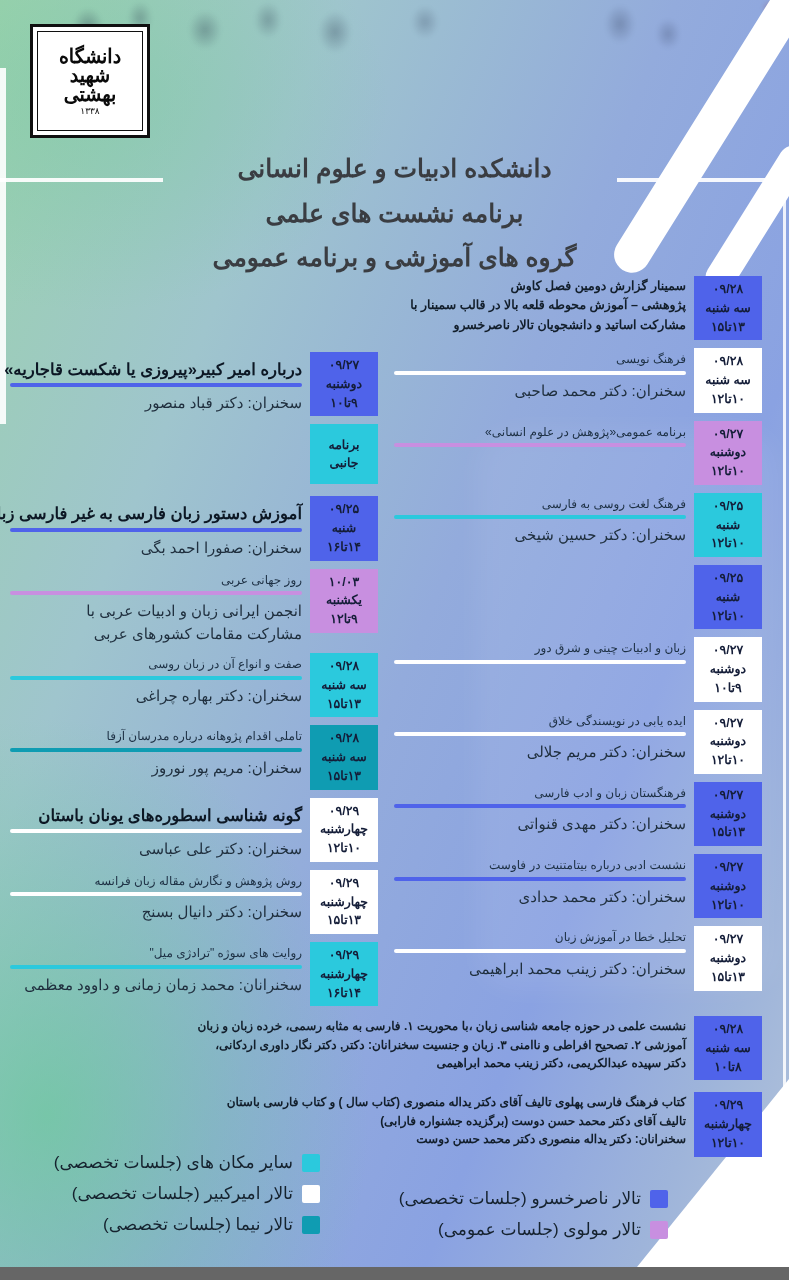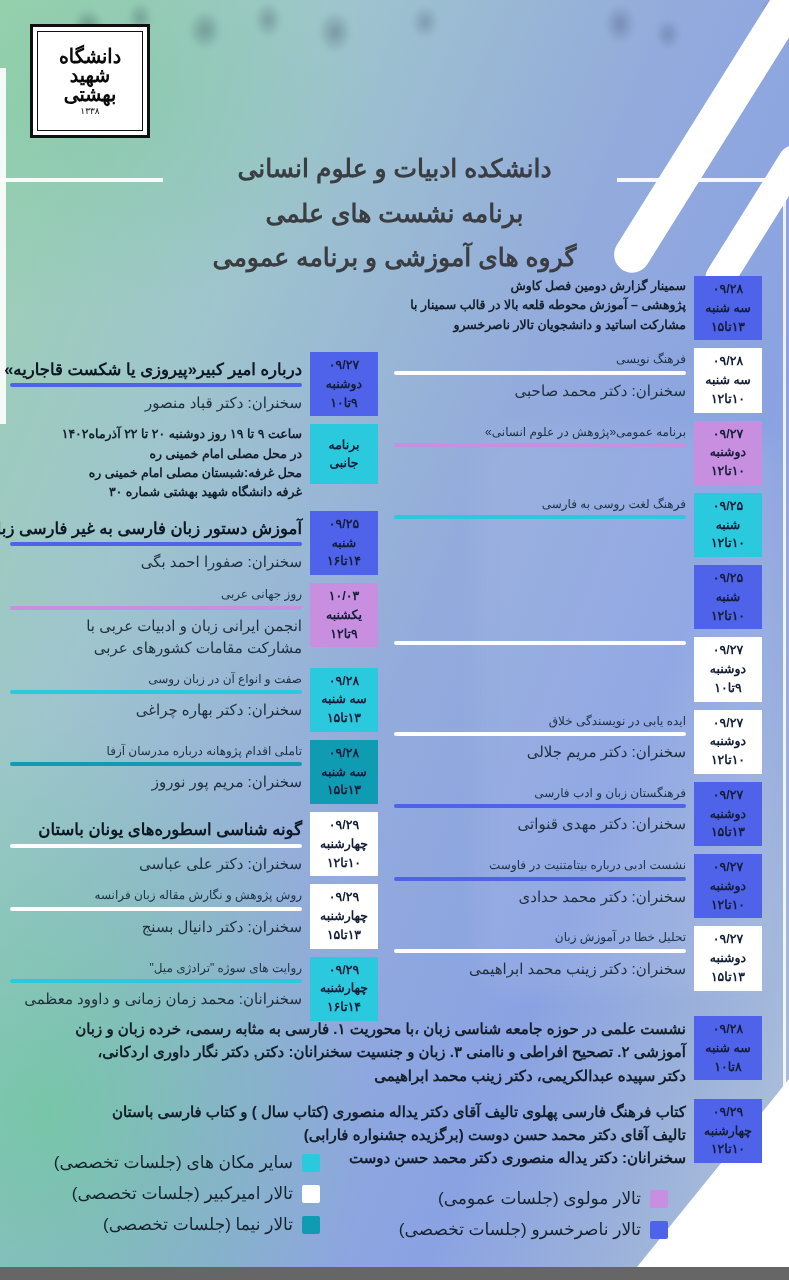--- a/index.html
+++ b/index.html
@@ -57,21 +57,21 @@
   .col-bottom .event{margin-bottom:12px;min-height:58px;}
   .badge{flex:0 0 68px;min-height:60px;box-sizing:border-box;padding:4px 2px;
     text-align:center;font-size:12.5px;font-weight:600;line-height:1.5;color:#141d38;
     display:flex;flex-direction:column;justify-content:center;}
   .body{flex:1 1 auto;min-width:0;text-align:right;padding-top:1px;}
   .title{font-size:12px;font-weight:500;color:#1d3044;line-height:1.3;white-space:nowrap;padding-top:3px;}
   .title.bold{font-size:16.5px;font-weight:800;color:#0c1724;padding-top:6px;}
   .rule{height:4px;border-radius:2px;margin:3px 0 5px;}
   .sub{font-size:15px;color:#20303f;font-weight:500;line-height:1.5;}
   .txt{font-size:12.5px;font-weight:700;color:#121e2b;line-height:1.55;white-space:nowrap;}
-  .col-bottom .txt{font-size:15px;}
+  .col-bottom .txt{font-size:12px;}
   
   .legend-group{position:absolute;display:flex;flex-direction:column;gap:10px;}
   .legend-left{top:1152px;right:469px;}
   .legend-right{top:1188px;right:121px;}
   .legend-item{display:flex;align-items:center;gap:9px;white-space:nowrap;}
   .sq{width:18px;height:18px;border-radius:2px;flex:0 0 18px;}
   .lbl{font-size:17px;color:#15222e;font-weight:500;}
   .soft-glow{position:absolute;right:12px;top:430px;width:300px;height:560px;
     background:rgba(255,255,255,.07);border-radius:40px;filter:blur(12px);pointer-events:none;}
 </style>
@@ -143,36 +143,38 @@
   </div>
       <div class="event">
     <div class="badge" style="background: rgb(43, 201, 221);">
           <div class="">۰۹/۲۵</div>
           <div class="">شنبه</div>
           <div class="">۱۰تا۱۲</div>
         </div>
     <div class="body">
           <div class="title">فرهنگ لغت روسی به فارسی</div>
           <div class="rule" style="background: rgb(43, 201, 221);"></div>
+          <div class="sub">سخنران: دکتر حسین شیخی</div>
         </div>
   </div>
       <div class="event">
     <div class="badge" style="background: rgb(79, 99, 234);">
           <div class="">۰۹/۲۵</div>
           <div class="">شنبه</div>
           <div class="">۱۰تا۱۲</div>
         </div>
   </div>
       <div class="event">
     <div class="badge" style="background: rgb(255, 255, 255);">
           <div class="">۰۹/۲۷</div>
           <div class="">دوشنبه</div>
           <div class="">۹تا۱۰</div>
         </div>
     <div class="body">
+          <div class="title">زبان و ادبیات چینی و شرق دور</div>
           <div class="rule" style="background: rgb(255, 255, 255);"></div>
         </div>
   </div>
       <div class="event">
     <div class="badge" style="background: rgb(255, 255, 255);">
           <div class="">۰۹/۲۷</div>
           <div class="">دوشنبه</div>
           <div class="">۱۰تا۱۲</div>
         </div>
     <div class="body">
@@ -228,26 +230,20 @@
     <div class="body">
           <div class="title bold">درباره امیر کبیر«پیروزی یا شکست قاجاریه»</div>
           <div class="rule" style="background: rgb(79, 99, 234);"></div>
           <div class="sub">سخنران: دکتر قباد منصور</div>
         </div>
   </div>
       <div class="event">
     <div class="badge" style="background: rgb(43, 201, 221);">
           <div class="">برنامه</div>
           <div class="">جانبی</div>
-        </div>
-    <div class="body">
-          <div class="txt">ساعت ۹ تا ۱۹ روز دوشنبه ۲۰ تا ۲۲ آذرماه۱۴۰۲</div>
-          <div class="txt">در محل مصلی امام خمینی ره</div>
-          <div class="txt">محل غرفه:شبستان مصلی امام خمینی ره</div>
-          <div class="txt">غرفه دانشگاه شهید بهشتی شماره ۳۰</div>
         </div>
   </div>
       <div class="event">
     <div class="badge" style="background: rgb(79, 99, 234);">
           <div class="">۰۹/۲۵</div>
           <div class="">شنبه</div>
           <div class="">۱۴تا۱۶</div>
         </div>
     <div class="body">
           <div class="title bold">آموزش دستور زبان فارسی به غیر فارسی زبانان</div>
@@ -365,21 +361,21 @@
     <span class="sq" style="background: rgb(255, 255, 255);"></span>
     <span class="lbl">تالار امیرکبیر (جلسات تخصصی)</span>
   </div>
       <div class="legend-item">
     <span class="sq" style="background: rgb(15, 156, 178);"></span>
     <span class="lbl">تالار نیما (جلسات تخصصی)</span>
   </div>
     </div>
   <div class="legend-group legend-right" id="legend-right">
       <div class="legend-item">
+    <span class="sq" style="background: rgb(79, 99, 234);"></span>
+    <span class="lbl">تالار ناصرخسرو (جلسات تخصصی)</span>
+  </div>
+      <div class="legend-item">
     <span class="sq" style="background: rgb(200, 143, 224);"></span>
     <span class="lbl">تالار مولوی (جلسات عمومی)</span>
   </div>
-      <div class="legend-item">
-    <span class="sq" style="background: rgb(79, 99, 234);"></span>
-    <span class="lbl">تالار ناصرخسرو (جلسات تخصصی)</span>
-  </div>
     </div>
 </div>
 
 </body></html>

